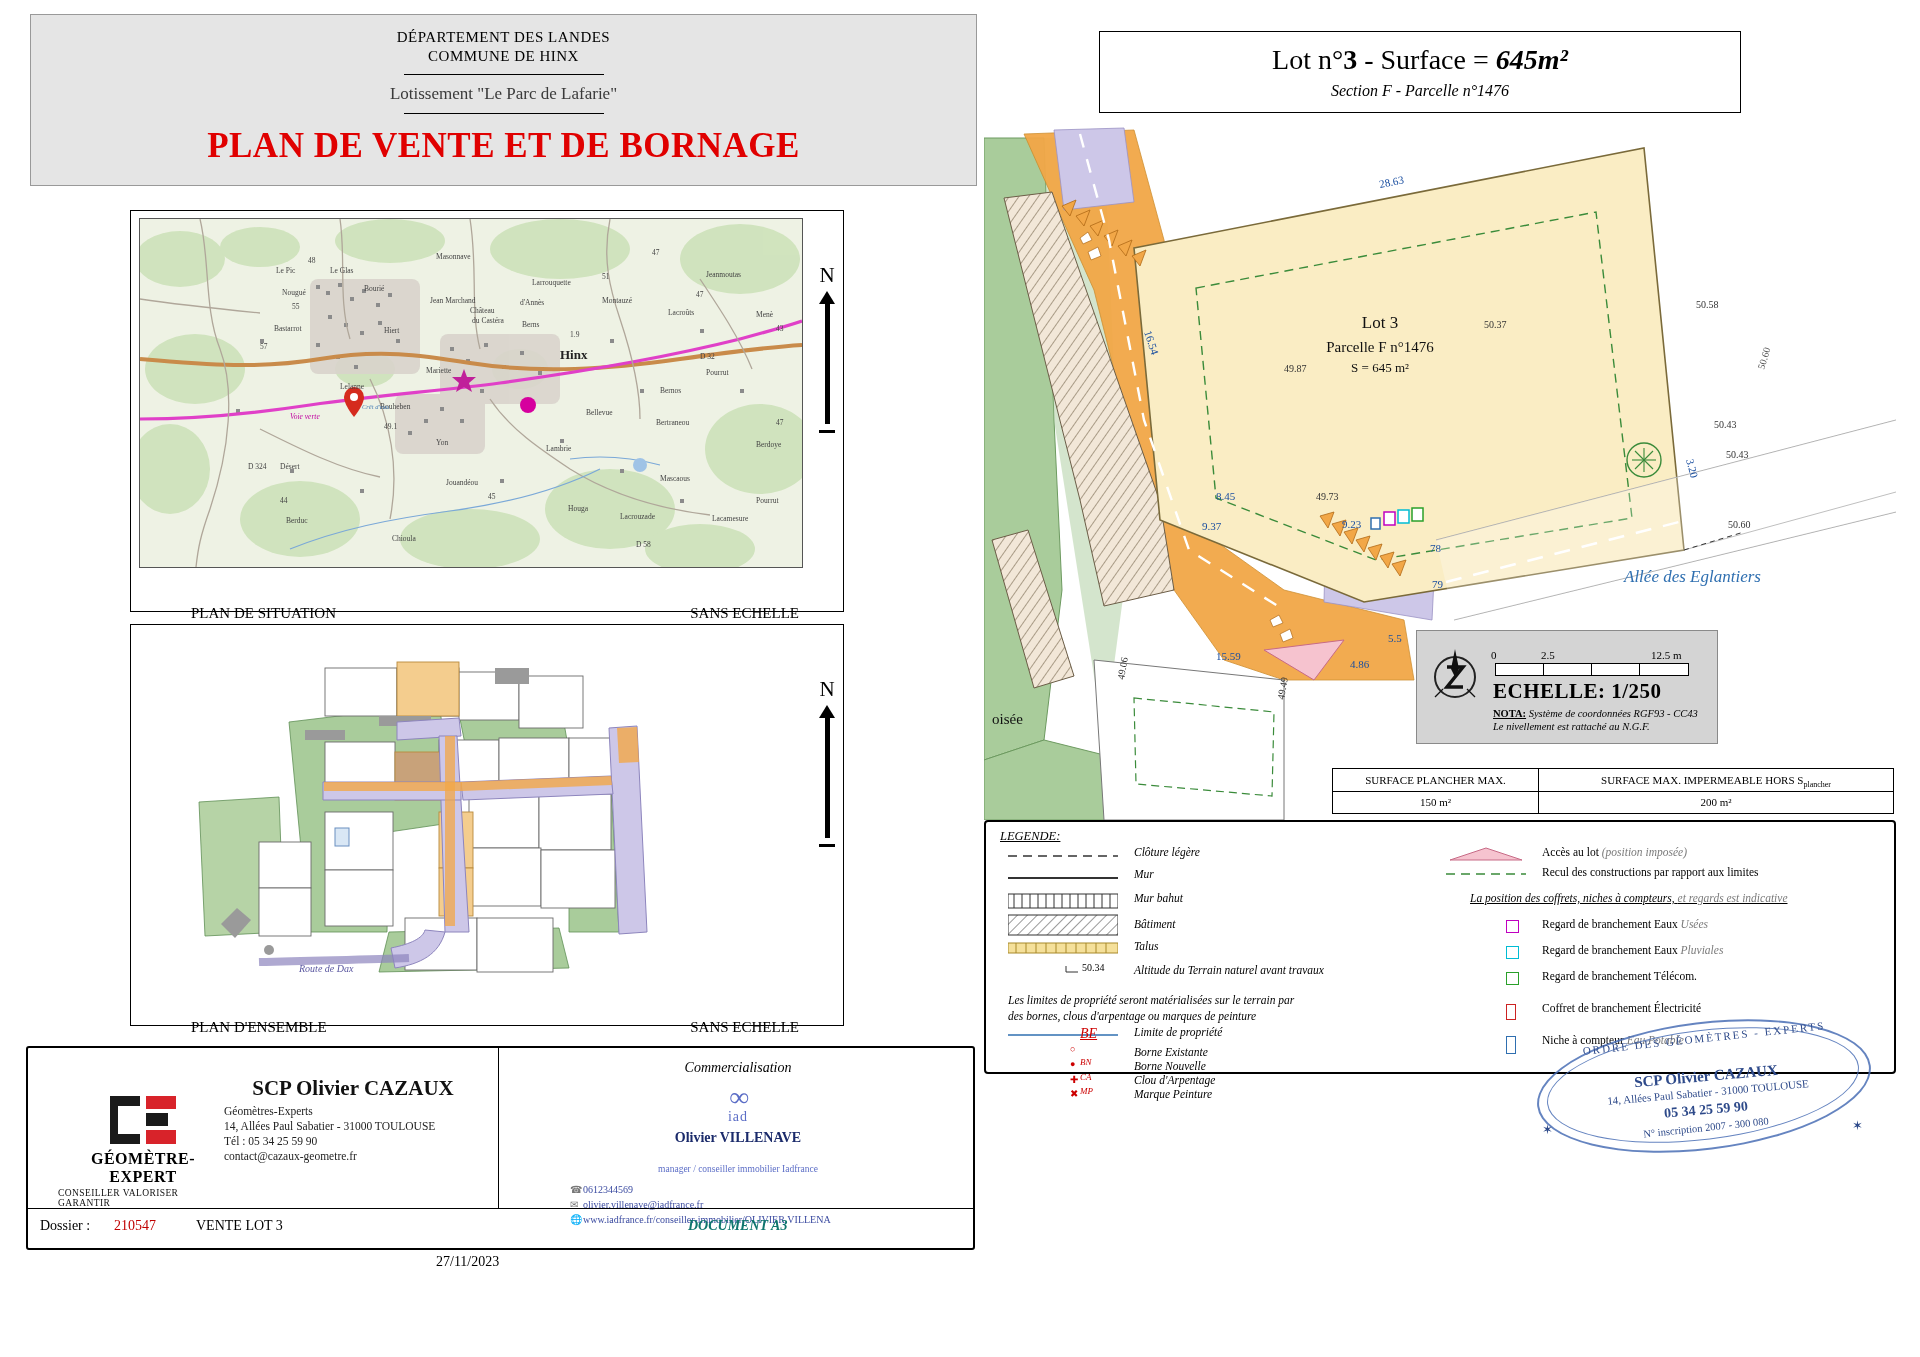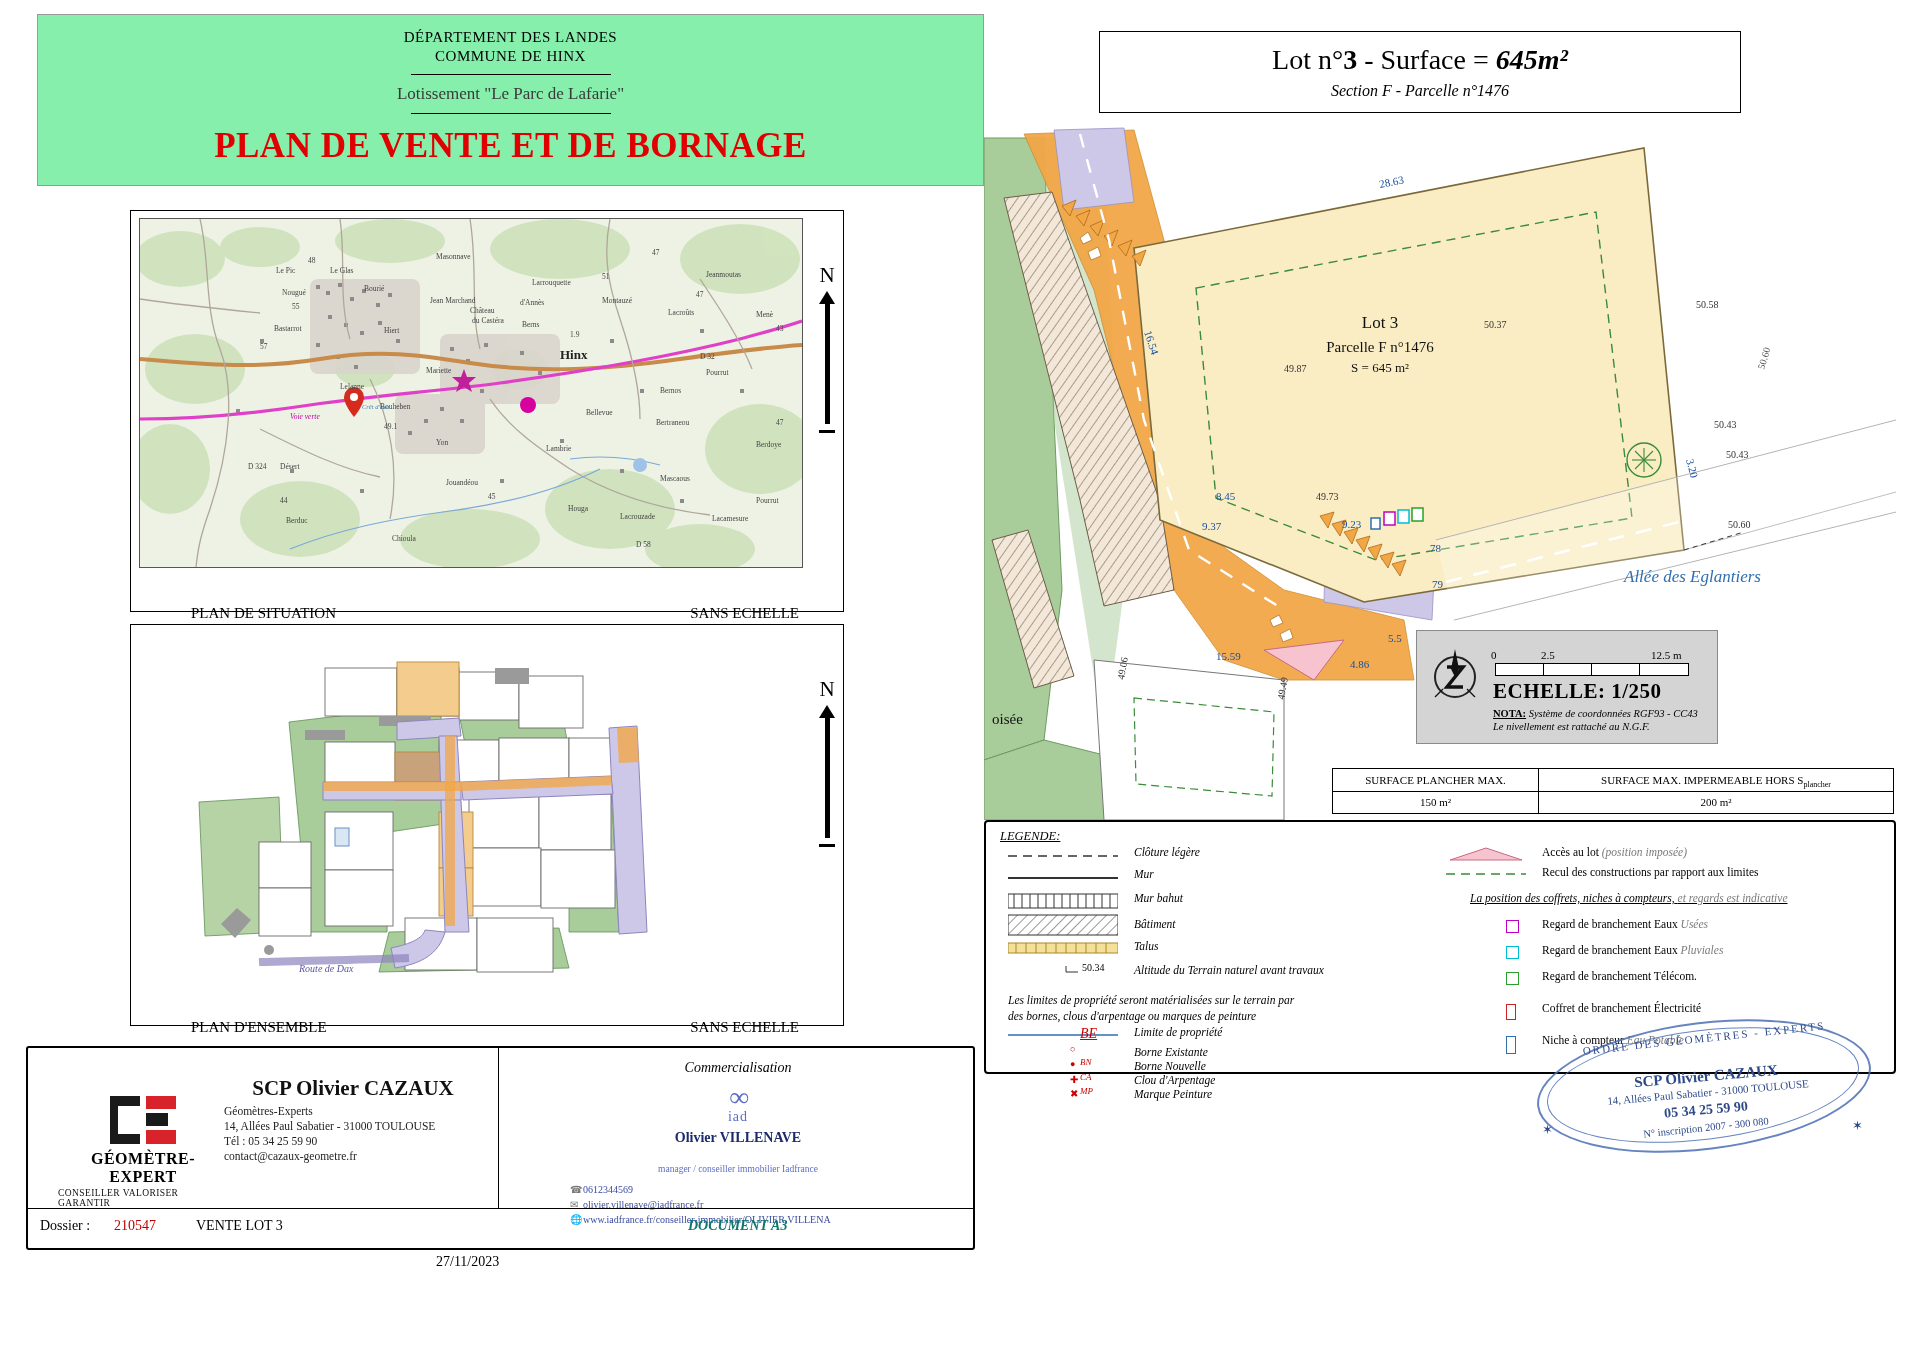--- a/index.html
+++ b/index.html
@@ -7,22 +7,22 @@
     width:1920px;height:1357px;background:#ffffff;
     font-family:"Liberation Serif", serif;
     position:relative;overflow:hidden;
   }
   .page{position:absolute;left:0;top:0;width:1920px;height:1357px;}
 
   
   .left-col{position:absolute;left:26px;top:14px;width:945px;height:1330px;}
 
   .title-box{
-    position:absolute;left:11px;top:0;width:945px;height:170px;
-    background:#86efac;border:1px solid #999;
+    position:absolute;left:4px;top:0;width:945px;height:170px;
+    background:#e5e5e5;border:1px solid #999;
   }
   .title-box .dept{
     text-align:center;font-size:15px;letter-spacing:.5px;margin-top:14px;color:#000;
   }
   .title-box .commune{text-align:center;font-size:15px;letter-spacing:.5px;margin-top:2px;}
   .rule{width:200px;height:1px;background:#000;margin:9px auto 9px auto;}
   .title-box .lotissement{text-align:center;font-size:17px;color:#3a3a3a;}
   .title-box .plan-title{
     text-align:center;font-size:35px;color:#e00000;font-weight:bold;margin-top:12px;
     letter-spacing:.5px;

